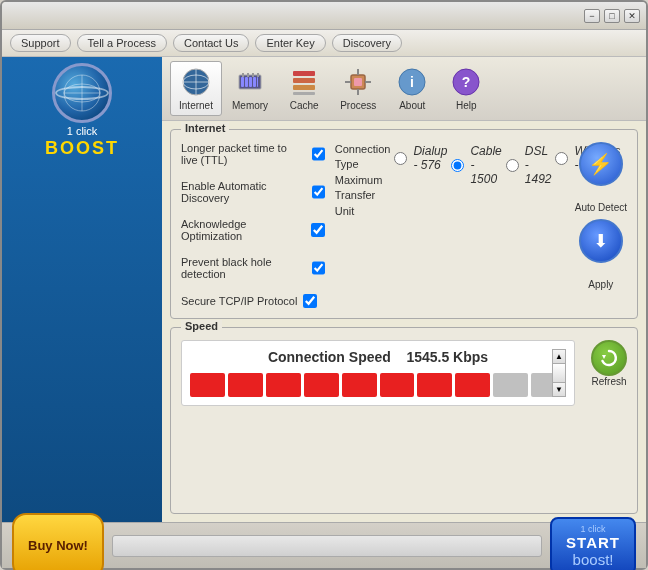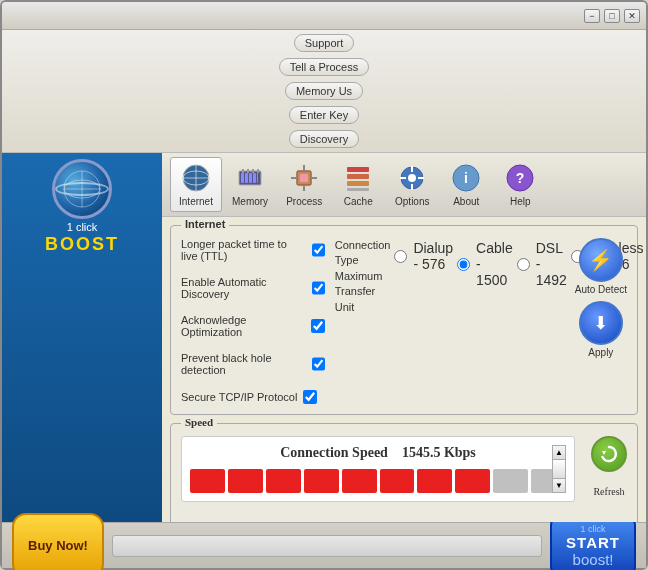--- a/index.html
+++ b/index.html
@@ -49,21 +49,20 @@
       color: #333;
     }
     
     .top-nav {
       background: linear-gradient(to bottom, #f0eeea, #ddd9cc);
       padding: 4px 8px;
       display: flex;
       gap: 6px;
       align-items: center;
       border-bottom: 1px solid #bbb;
-      flex-direction: column;
     }
     .nav-btn {
       background: linear-gradient(to bottom, #f5f5f5, #e0ddd5);
       border: 1px solid #aaa;
       border-radius: 10px;
       padding: 2px 10px;
       font-size: 11px;
       cursor: pointer;
       color: #333;
     }
@@ -234,22 +233,23 @@
       line-height: 1.4;
       margin-bottom: 4px;
     }
     .radio-row {
       display: flex;
       align-items: center;
       gap: 6px;
       margin: 2px 0;
     }
     .radio-row label {
-      font-size: 14px;
-      color: #333;
+      font-size: 12px;
+      color: #333;
+      font-style: italic;
     }
     .radio-row input[type="radio"] { cursor: pointer; }
     .action-btns {
       display: flex;
       flex-direction: column;
       align-items: center;
       gap: 6px;
       margin-left: 10px;
     }
     .action-btn-item {
@@ -267,28 +267,27 @@
       display: flex;
       align-items: center;
       justify-content: center;
     }
     .action-btn-circle.apply {
       background: radial-gradient(circle at 40% 35%, #6699ff, #1144bb);
     }
     .action-btn-label {
       font-size: 10px;
       color: #333;
-      margin-top: 2px;
+      margin-top: 16px;
       text-align: right;
     }
     
     .speed-section {
       flex: 1;
       min-height: 130px;
-      font-family: Liberation Serif, serif;
     }
     .speed-inner {
       background: white;
       border: 1px solid #ccc;
       border-radius: 3px;
       padding: 8px;
       display: flex;
       flex-direction: column;
       gap: 8px;
       position: relative;
@@ -329,21 +328,21 @@
       border-radius: 50%;
       background: radial-gradient(circle at 40% 35%, #88cc44, #559922);
       border: 2px solid #669933;
       display: flex;
       align-items: center;
       justify-content: center;
     }
     .refresh-label {
       font-size: 10px;
       color: #333;
-      margin-top: 14px;
+      margin-top: 0;
     }
     
     .bottom-bar {
       background: linear-gradient(to bottom, #d4d0c8, #c0bdb4);
       border-top: 1px solid #aaa;
       padding: 6px 10px;
       display: flex;
       align-items: center;
       gap: 8px;
       height: 46px;
@@ -408,21 +407,21 @@
     <div class="title-bar-controls">
       <div class="title-btn">−</div>
       <div class="title-btn">□</div>
       <div class="title-btn">✕</div>
     </div>
   </div>
 
   <div class="top-nav">
     <button class="nav-btn">Support</button>
     <button class="nav-btn">Tell a Process</button>
-    <button class="nav-btn">Memory Us</button>
+    <button class="nav-btn">Contact Us</button>
     <button class="nav-btn">Enter Key</button>
     <button class="nav-btn">Discovery</button>
   </div>
 
   <div class="main-area">
 
     <div class="logo-panel">
       <div class="logo-inner">
         <div class="logo-globe">
           <svg width="40" height="40" viewBox="0 0 40 40">
@@ -466,53 +465,40 @@
               <rect x="12" y="6" width="2" height="4" fill="#999"></rect>
               <rect x="17" y="6" width="2" height="4" fill="#999"></rect>
               <rect x="22" y="6" width="2" height="4" fill="#999"></rect>
             </svg>
           </div>
           <span class="toolbar-label">Memory</span>
         </div>
         <div class="toolbar-item">
           <div class="toolbar-icon">
             <svg width="30" height="30" viewBox="0 0 30 30">
+              <rect x="4" y="4" width="22" height="5" fill="#cc4444" rx="1"></rect>
+              <rect x="4" y="11" width="22" height="5" fill="#cc6644" rx="1"></rect>
+              <rect x="4" y="18" width="22" height="5" fill="#cc8844" rx="1"></rect>
+              <rect x="4" y="25" width="22" height="3" fill="#aaa" rx="1"></rect>
+            </svg>
+          </div>
+          <span class="toolbar-label">Cache</span>
+        </div>
+        <div class="toolbar-item">
+          <div class="toolbar-icon">
+            <svg width="30" height="30" viewBox="0 0 30 30">
               <rect x="8" y="8" width="14" height="14" fill="#c85" stroke="#964" stroke-width="1.5" rx="2"></rect>
               <rect x="11" y="11" width="8" height="8" fill="#e9a" rx="1"></rect>
               <line x1="15" y1="2" x2="15" y2="8" stroke="#888" stroke-width="2"></line>
               <line x1="15" y1="22" x2="15" y2="28" stroke="#888" stroke-width="2"></line>
               <line x1="2" y1="15" x2="8" y2="15" stroke="#888" stroke-width="2"></line>
               <line x1="22" y1="15" x2="28" y2="15" stroke="#888" stroke-width="2"></line>
             </svg>
           </div>
           <span class="toolbar-label">Process</span>
-        </div>
-        <div class="toolbar-item">
-          <div class="toolbar-icon">
-            <svg width="30" height="30" viewBox="0 0 30 30">
-              <rect x="4" y="4" width="22" height="5" fill="#cc4444" rx="1"></rect>
-              <rect x="4" y="11" width="22" height="5" fill="#cc6644" rx="1"></rect>
-              <rect x="4" y="18" width="22" height="5" fill="#cc8844" rx="1"></rect>
-              <rect x="4" y="25" width="22" height="3" fill="#aaa" rx="1"></rect>
-            </svg>
-          </div>
-          <span class="toolbar-label">Cache</span>
-        </div>
-        <div class="toolbar-item">
-          <div class="toolbar-icon">
-            <svg width="30" height="30" viewBox="0 0 30 30">
-              <circle cx="15" cy="15" r="11" fill="#4477bb" stroke="#3366aa" stroke-width="1"></circle>
-              <circle cx="15" cy="15" r="4" fill="white"></circle>
-              <rect x="14" y="3" width="2" height="6" fill="white"></rect>
-              <rect x="14" y="21" width="2" height="6" fill="white"></rect>
-              <rect x="3" y="14" width="6" height="2" fill="white"></rect>
-              <rect x="21" y="14" width="6" height="2" fill="white"></rect>
-            </svg>
-          </div>
-          <span class="toolbar-label">Options</span>
         </div>
         <div class="toolbar-item">
           <div class="toolbar-icon">
             <svg width="30" height="30" viewBox="0 0 30 30">
               <circle cx="15" cy="15" r="13" fill="#6699cc" stroke="#4477aa" stroke-width="1"></circle>
               <text x="15" y="20" text-anchor="middle" fill="white" font-size="14" font-weight="bold">i</text>
             </svg>
           </div>
           <span class="toolbar-label">About</span>
         </div>

